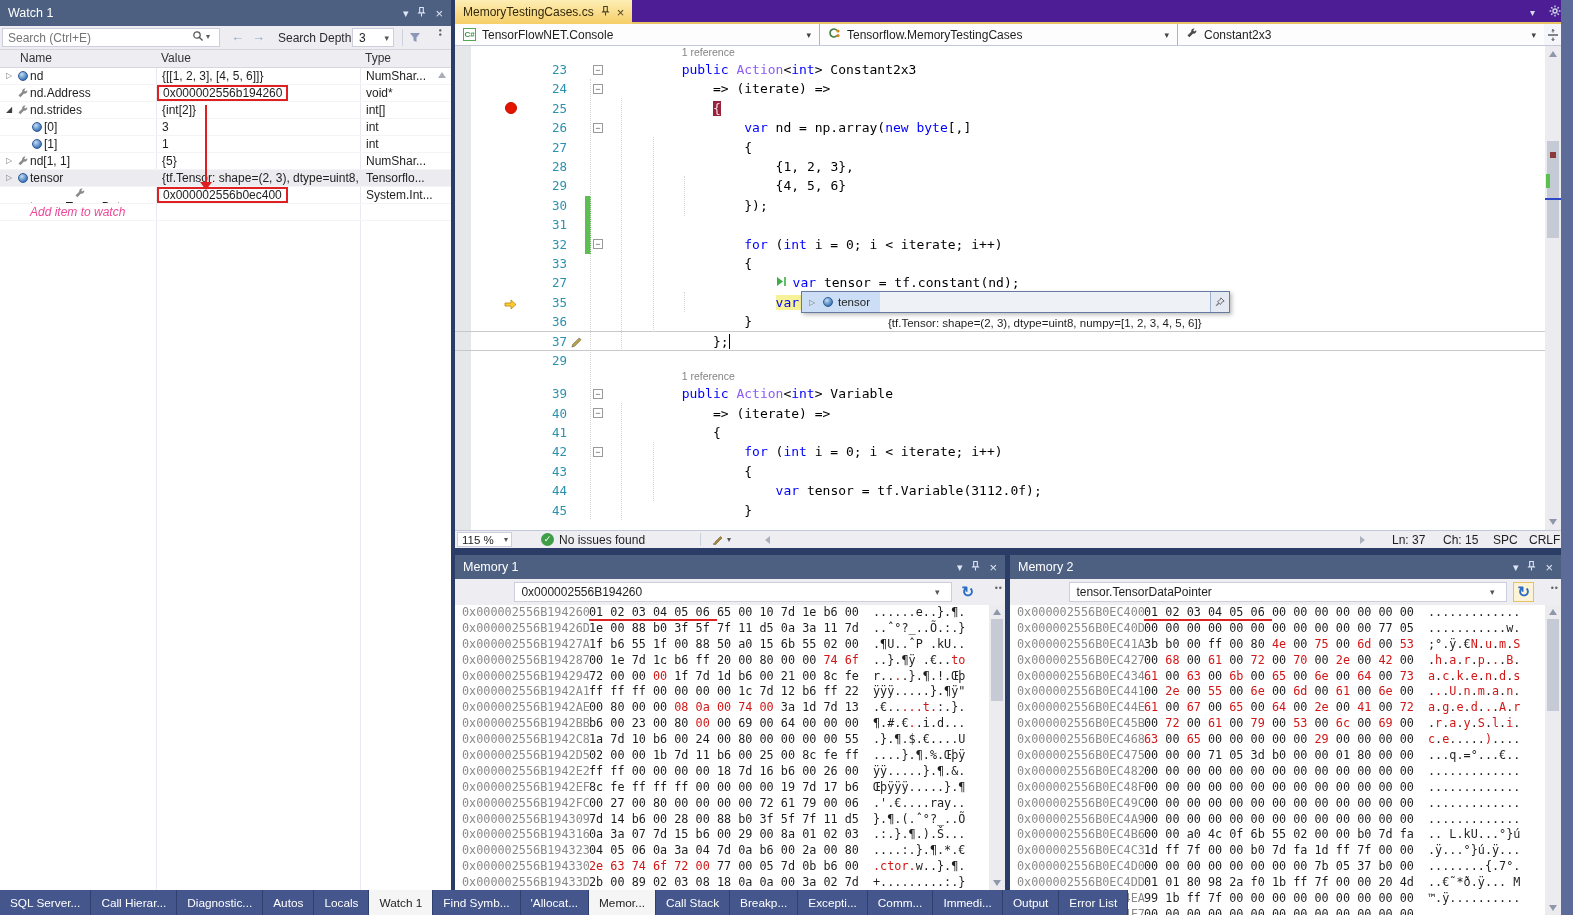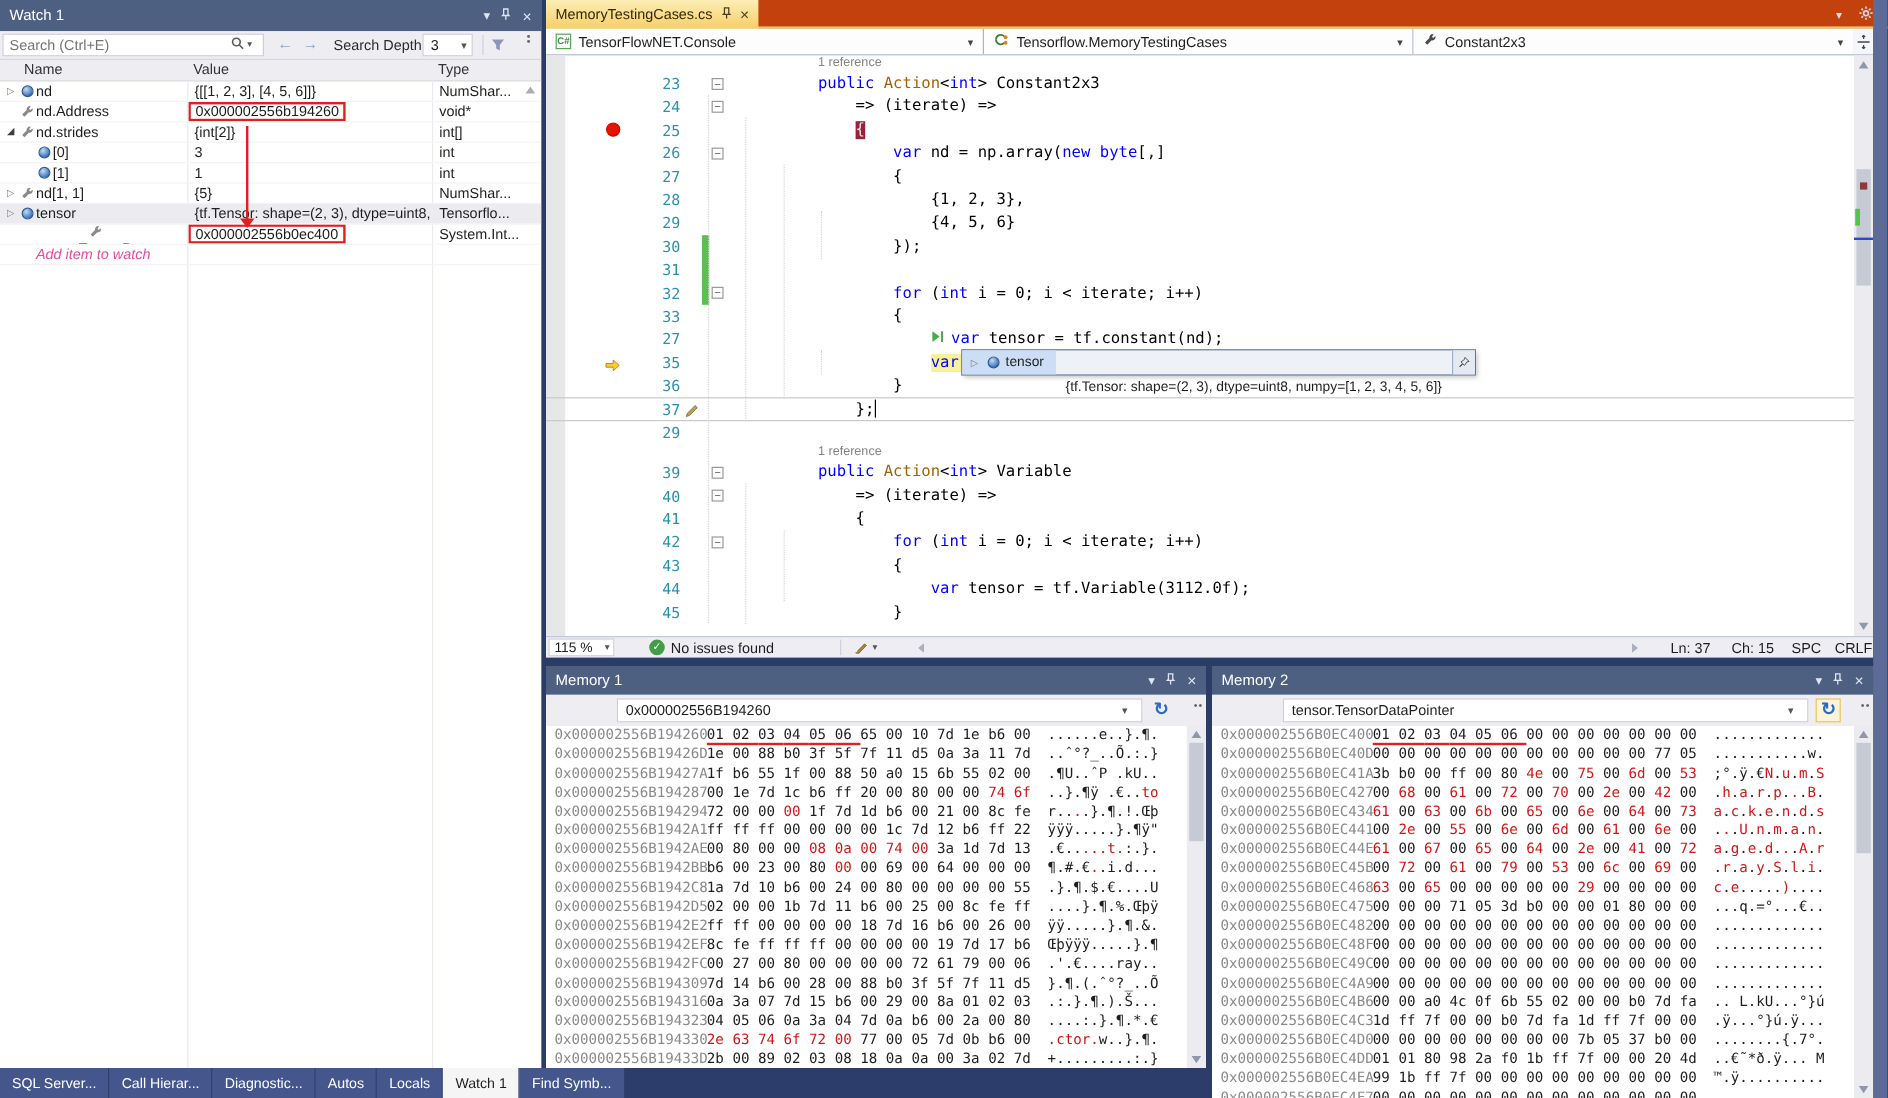--- a/index.html
+++ b/index.html
@@ -37,21 +37,21 @@
   .exp.e { color:#3f3f3f; }
   .icn { width:15px; display:inline-flex; justify-content:center; align-items:center; flex:none; }
   .icn-sphere { width:10px; height:10px; border-radius:50%; background:radial-gradient(circle at 35% 30%, #c3dcf4, #3a72b8 75%); border:1px solid #2d5b94; display:inline-block; }
   .ghost { font-style:italic; color:#ec4899; }
   .redbox { border:2px solid #e02020; padding:0 4px; margin-left:-5px; height:16px; line-height:13px; display:inline-flex; align-items:center; }
   #watch-arrow-line { left:205px; top:105px; width:2px; height:78px; background:#e02020; }
   #watch-arrow-head { left:200px; top:182px; width:0; height:0; border-left:6px solid transparent; border-right:6px solid transparent; border-top:8px solid #e02020; }
   #watch-scroll-up { left:438px; top:72px; width:0; height:0; border-left:4px solid transparent; border-right:4px solid transparent; border-bottom:6px solid #a9adb8; }
 
   
-  #tabstrip { left:455px; top:0; width:1118px; height:24px; background:#c2410c; border-bottom:2px solid #e9c465; }
+  #tabstrip { left:455px; top:0; width:1118px; height:24px; background:#4c1d95; border-bottom:2px solid #e9c465; }
   #doc-tab { position:absolute; left:0; top:0; height:24px; background:linear-gradient(#fdeeb5,#f6ce67); color:#33280a; display:flex; align-items:center; padding:0 8px; gap:7px; font-size:12px; }
   #win-icons { position:absolute; right:12px; top:5px; display:flex; gap:14px; align-items:center; color:#d6dcef; font-size:10px; }
   #navbar { left:455px; top:24px; width:1106px; height:22px; background:#f4f6fb; border-bottom:1px solid #c3c8d8; display:flex; }
   .combo { position:relative; border-right:1px solid #aab3cc; background:#fdfdfe; display:flex; align-items:center; gap:6px; padding:0 8px; font-size:12px; color:#1e1e1e; }
   .combo .dd { margin-left:auto; color:#444; font-size:9px; }
   #combo-project { width:365px; }
   #combo-type { width:358px; }
   #combo-member { width:366px; }
   .csharp-chip { width:13px; height:13px; border:1px solid #57a557; background:#ffffff; color:#3c9347; font-size:8px; font-weight:bold; display:flex; align-items:center; justify-content:center; }
   #split-btn { width:17px; display:flex; align-items:center; justify-content:center; background:#f4f6fb; }
@@ -63,21 +63,21 @@
   .gutter { width:16px; flex:none; position:relative; }
   .bp-dot { position:absolute; left:2px; top:3.5px; width:12px; height:12px; border-radius:50%; background:#e51400; border:1px solid #c21000; }
   .lnum { width:52px; flex:none; text-align:right; color:#2b91af; font-family:"DejaVu Sans Mono",monospace; font-size:12.5px; padding-right:4px; }
   .gmark { width:14px; flex:none; position:relative; }
   .chbar { width:6px; flex:none; }
   .chbar.on { background:#5fbe53; }
   .foldcol { width:16px; flex:none; position:relative; }
   .foldbox { position:absolute; left:2px; top:4.5px; width:10px; height:10px; border:1px solid #9a9a9a; background:#fff; color:#555; font-size:9px; line-height:8px; text-align:center; }
   .codetext { font-family:"DejaVu Sans Mono",monospace; font-size:13px; color:#000; }
   .tk-k { color:#0000ff; }
-  .tk-t { color:#a16207; }
+  .tk-t { color:#8b5cf6; }
   .tk-p { color:#000000; }
   .tk-b { background:#96233b; color:#f5dce0; }
   .tk-y { background:#f7f298; }
   .tk-ky { background:#f7f298; color:#0000ff; }
   .tk-lens { color:#848484; font-size:10.5px; font-family:"Liberation Sans",sans-serif; }
   .cur-line { border-top:1px solid #c9c9c9; border-bottom:1px solid #c9c9c9; }
   .caret { display:inline-block; width:1px; height:15px; background:#000; vertical-align:-3px; }
   .runto { margin-right:6px; }
   .pencil-ico { position:absolute; left:0; top:3px; }
   .iguide { position:absolute; width:0; border-left:1px dotted #d4d4d4; }
@@ -558,15 +558,26 @@
   <div class="tb-group">
       <div class="task-tab">SQL Server...</div>
       <div class="task-tab">Call Hierar...</div>
       <div class="task-tab">Diagnostic...</div>
       <div class="task-tab">Autos</div>
       <div class="task-tab">Locals</div>
       <div class="task-tab active">Watch 1</div>
       <div class="task-tab">Find Symb...</div>
     </div>
   <div id="tb-gap"></div>
+  <div class="tb-group">
+      <div class="task-tab">'Allocat...</div>
+      <div class="task-tab active">Memor...</div>
+      <div class="task-tab">Call Stack</div>
+      <div class="task-tab">Breakp...</div>
+      <div class="task-tab">Excepti...</div>
+      <div class="task-tab">Comm...</div>
+      <div class="task-tab">Immedi...</div>
+      <div class="task-tab">Output</div>
+      <div class="task-tab">Error List</div>
+    </div>
 </div>
 
 <div id="right-edge" class="abs"></div>
 
 </body></html>

